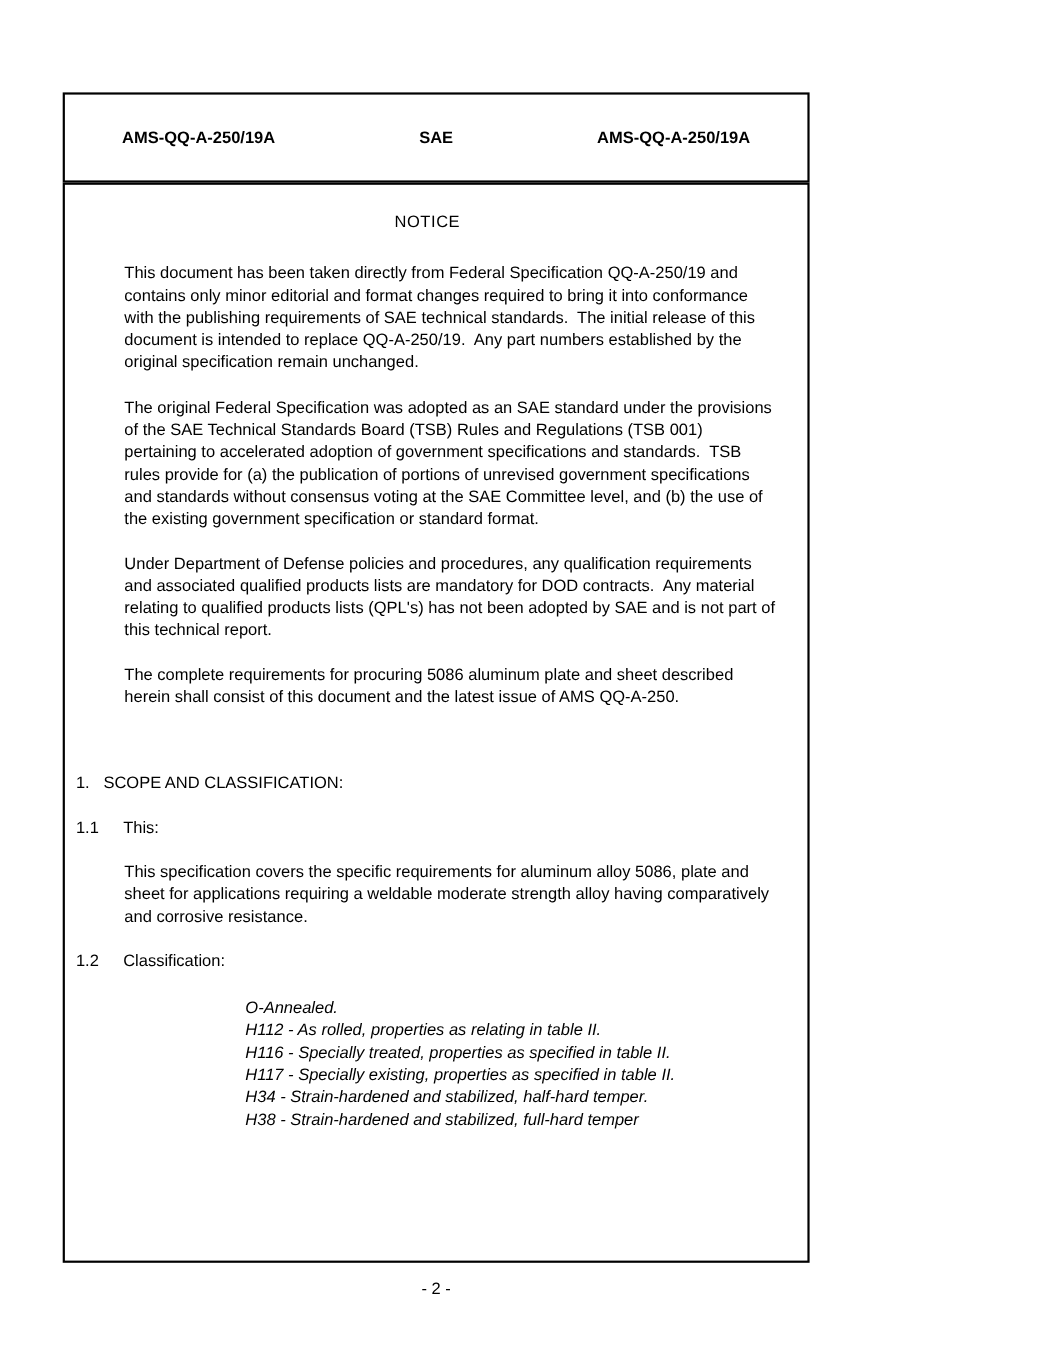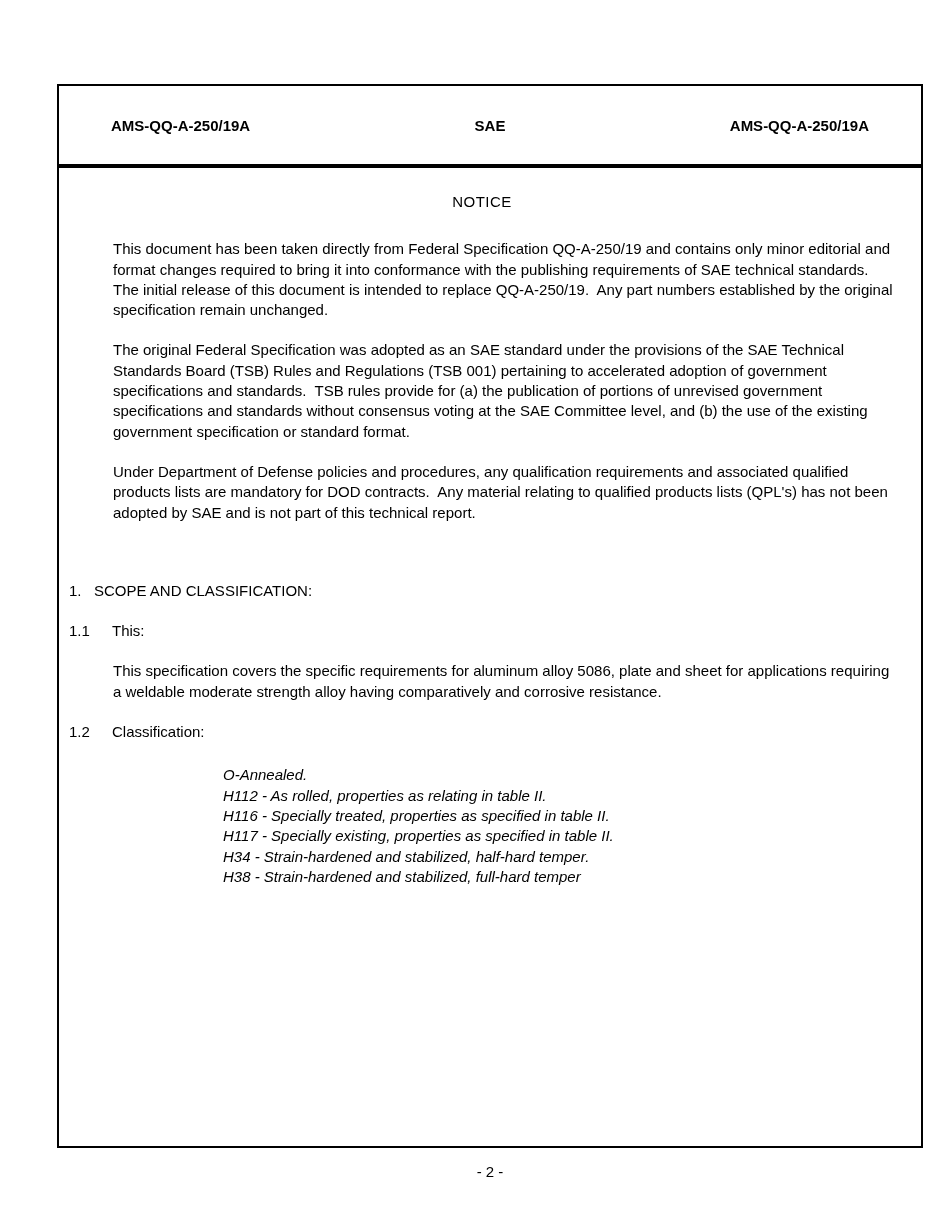--- a/index.html
+++ b/index.html
@@ -14,21 +14,21 @@
     width: 950px;
     height: 1230px;
     background: #ffffff;
     margin: 0 auto;
     overflow: hidden;
   }
   .doc {
     position: absolute;
     left: 57px;
     top: 84px;
-    width: 866px;
+    width: 679px;
   }
   .header-box {
     height: 82px;
     border: 2px solid #000;
     display: flex;
     align-items: center;
     justify-content: space-between;
     padding: 0 52px;
     font-weight: bold;
     font-size: 15px;
@@ -82,20 +82,21 @@
       <span>AMS-QQ-A-250/19A</span>
     </div>
 
     <div class="body-box">
 
       <div class="notice-title">NOTICE</div>
 
       <p class="para first-after-notice">This document has been taken directly from Federal Specification QQ-A-250/19 and contains only minor editorial and format changes required to bring it into conformance with the publishing requirements of SAE technical standards.  The initial release of this document is intended to replace QQ-A-250/19.  Any part numbers established by the original specification remain unchanged.</p>
       <p class="para">The original Federal Specification was adopted as an SAE standard under the provisions of the SAE Technical Standards Board (TSB) Rules and Regulations (TSB 001) pertaining to accelerated adoption of government specifications and standards.  TSB rules provide for (a) the publication of portions of unrevised government specifications and standards without consensus voting at the SAE Committee level, and (b) the use of the existing government specification or standard format.</p>
       <p class="para">Under Department of Defense policies and procedures, any qualification requirements and associated qualified products lists are mandatory for DOD contracts.  Any material relating to qualified products lists (QPL's) has not been adopted by SAE and is not part of this technical report.</p>
+      <p class="para">The complete requirements for procuring 5086 aluminum plate and sheet described herein shall consist of this document and the latest issue of AMS QQ-A-250.</p>
 
       <div class="heading-row sec-top">
         <span class="num num-w1">1.</span>
         <span class="txt">SCOPE AND CLASSIFICATION:</span>
       </div>
 
       <div class="heading-row">
         <span class="num num-w2">1.1</span>
         <span class="txt">This:</span>
       </div>

